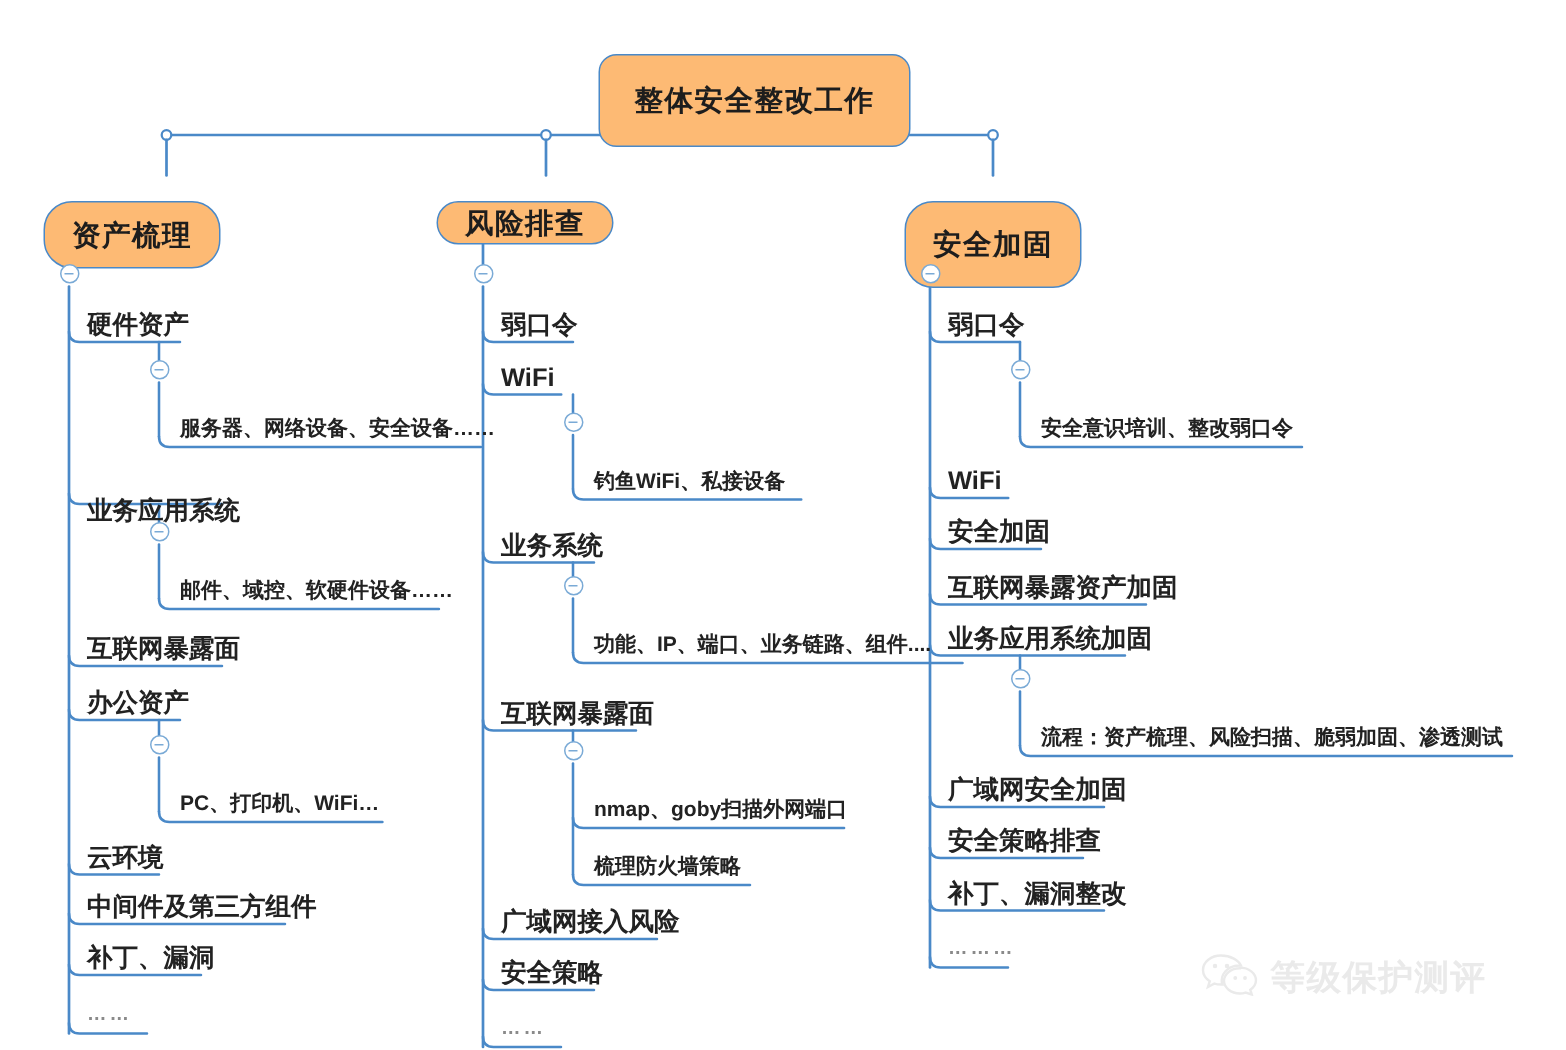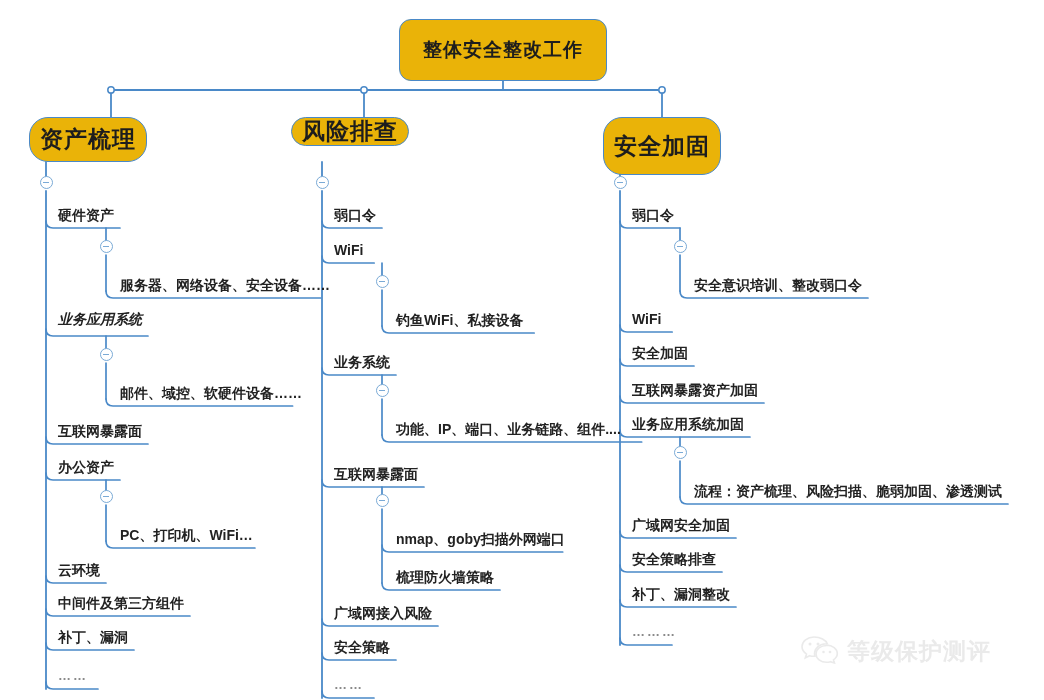--- a/index.html
+++ b/index.html
@@ -23,49 +23,50 @@
     left: 0;
     top: 0;
     width: 1044px;
     height: 700px;
     pointer-events: none;
   }
   
   .node-box {
     position: absolute;
     box-sizing: border-box;
-    background: #eab308;
+    background: #fdba74;
     border: 1.6px solid #4a89c8;
     border-radius: 14px;
     display: flex;
     align-items: center;
     justify-content: center;
     color: #1d1d1d;
     letter-spacing: 1px;
     white-space: nowrap;
+    margin-top: 17px;
   }
   .node-root {
     border-radius: 12px;
     font-size: 19px;
     font-weight: 700;
   }
   .node-branch {
     border-radius: 19px;
-    font-size: 23px;
+    font-size: 19px;
     font-weight: 700;
   }
   
   .leaf {
     position: absolute;
     white-space: nowrap;
     color: #222222;
     line-height: 1;
   }
   .leaf-l1 {
-    font-size: 14px;
+    font-size: 17px;
     font-weight: 600;
   }
   .leaf-l2 {
     font-size: 14px;
     font-weight: 600;
   }
   .leaf-dots {
     font-size: 13px;
     color: #8a8a8a;
     letter-spacing: 2px;
@@ -180,21 +181,21 @@
     </svg>
 
   <div class="node-box node-root" style="left:399px; top:19px; width:208px; height:62px;">整体安全整改工作</div>
 
   <div id="nodes">
       <div class="node-box node-branch" style="left: 29px; top: 117px; width: 118px; height: 45px;">资产梳理</div>
       <div class="toggle" style="left: 39.5px; top: 176px;"></div>
       <div class="leaf leaf-l1" style="left: 58px; top: 208px;">硬件资产</div>
       <div class="toggle" style="left: 99.5px; top: 240px;"></div>
       <div class="leaf leaf-l2" style="left: 120px; top: 278px;">服务器、网络设备、安全设备……</div>
-      <div class="leaf leaf-l1" style="left: 58px; top: 312px; font-style: italic;">业务应用系统</div>
+      <div class="leaf leaf-l1" style="left: 58px; top: 332px;">业务应用系统</div>
       <div class="toggle" style="left: 99.5px; top: 348px;"></div>
       <div class="leaf leaf-l2" style="left: 120px; top: 386px;">邮件、域控、软硬件设备……</div>
       <div class="leaf leaf-l1" style="left: 58px; top: 424px;">互联网暴露面</div>
       <div class="leaf leaf-l1" style="left: 58px; top: 460px;">办公资产</div>
       <div class="toggle" style="left: 99.5px; top: 490px;"></div>
       <div class="leaf leaf-l2" style="left: 120px; top: 528px;">PC、打印机、WiFi…</div>
       <div class="leaf leaf-l1" style="left: 58px; top: 563px;">云环境</div>
       <div class="leaf leaf-l1" style="left: 58px; top: 596px;">中间件及第三方组件</div>
       <div class="leaf leaf-l1" style="left: 58px; top: 630px;">补丁、漏洞</div>
       <div class="leaf leaf-l1 leaf-dots" style="left: 58px; top: 669px;">……</div>

